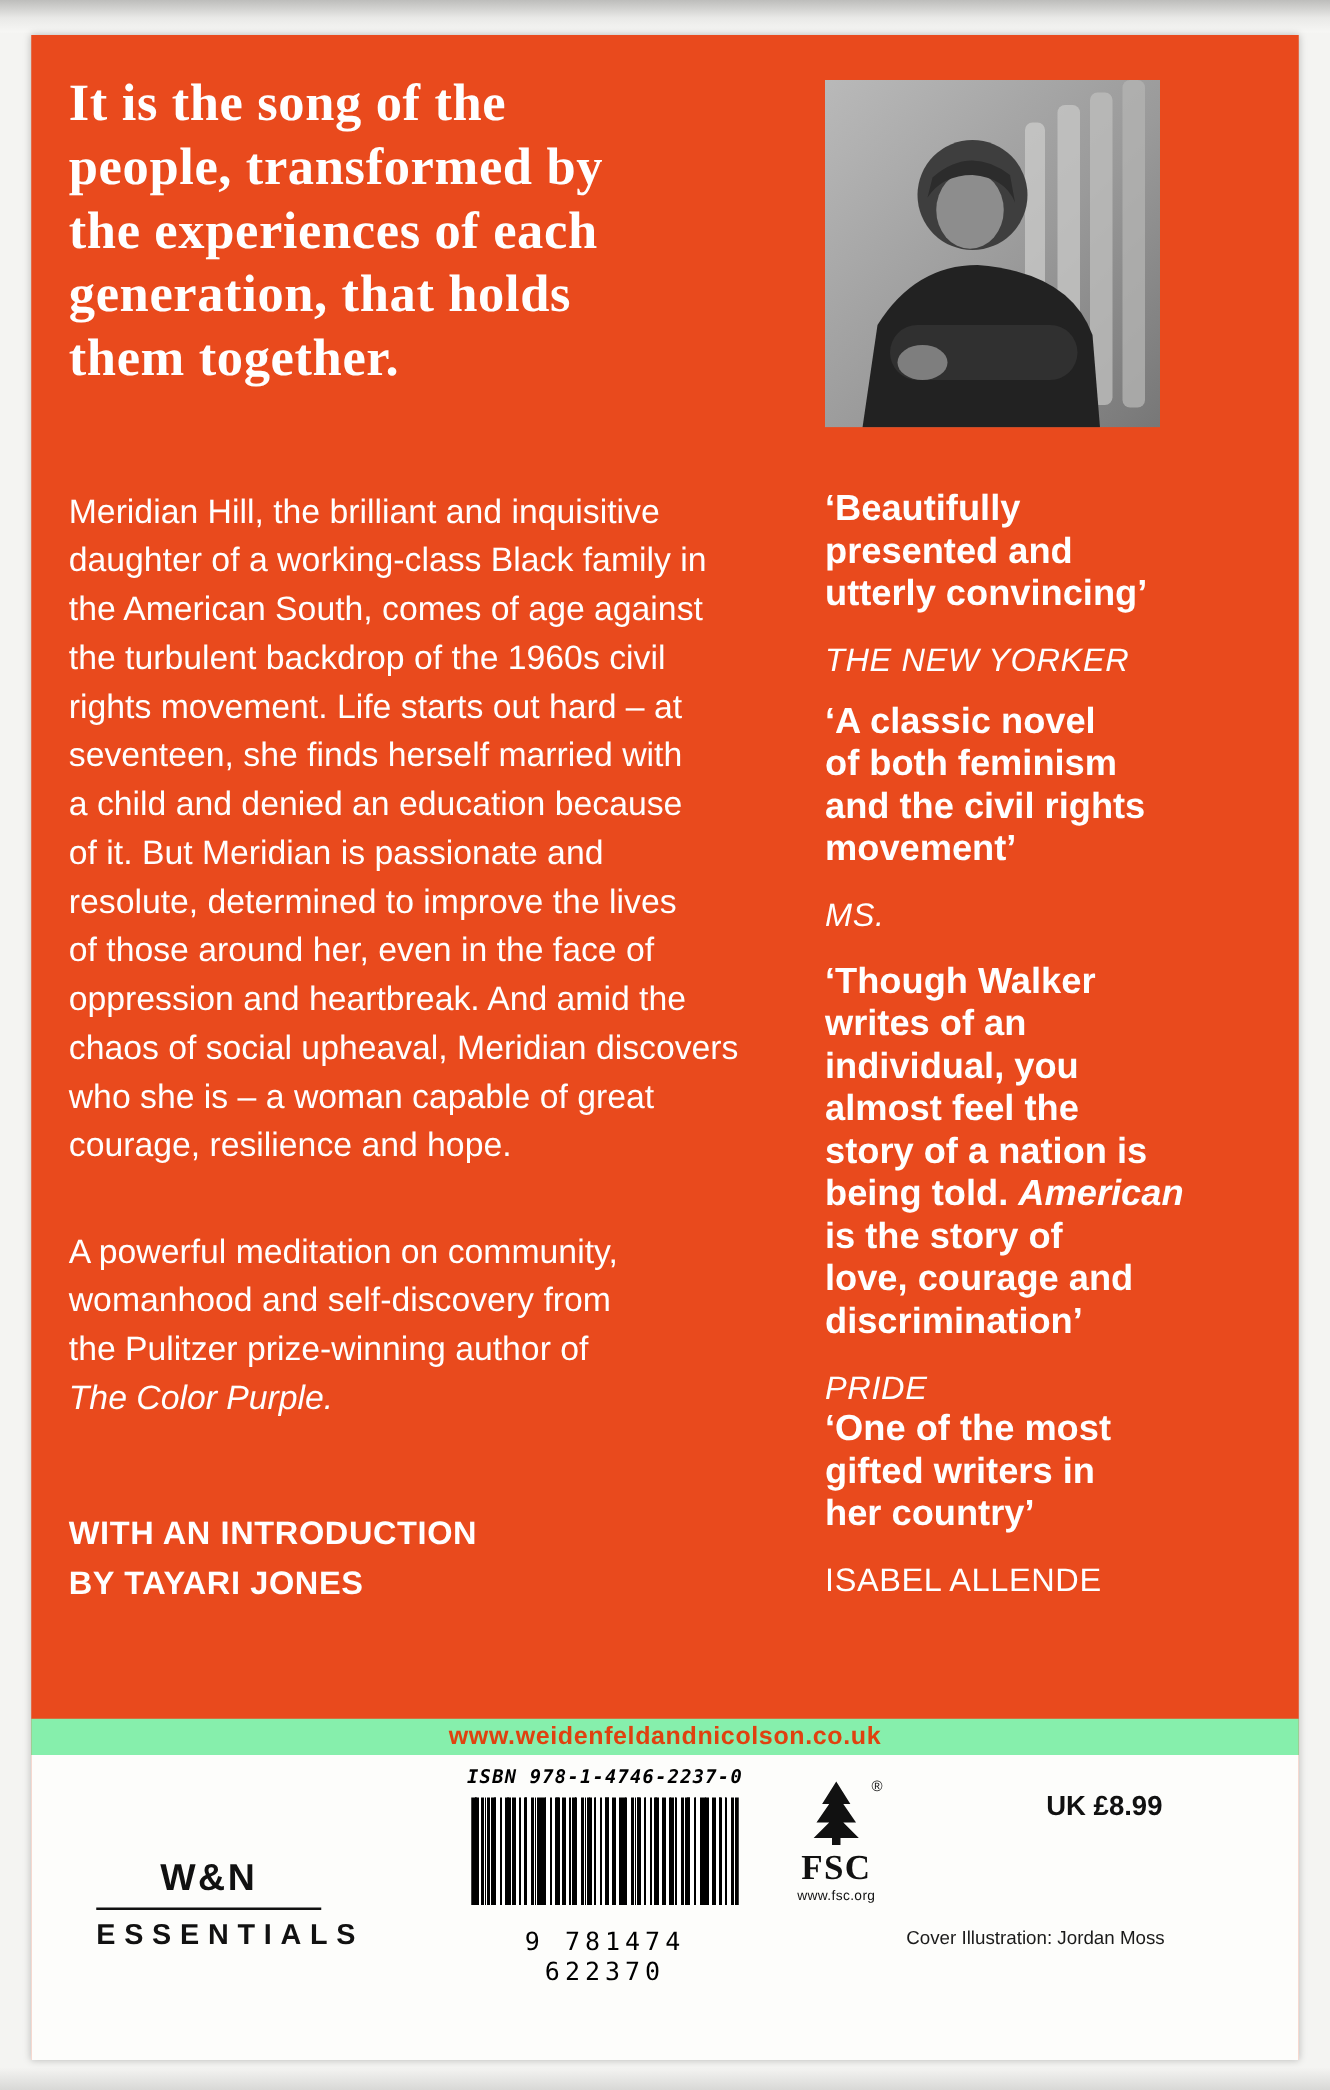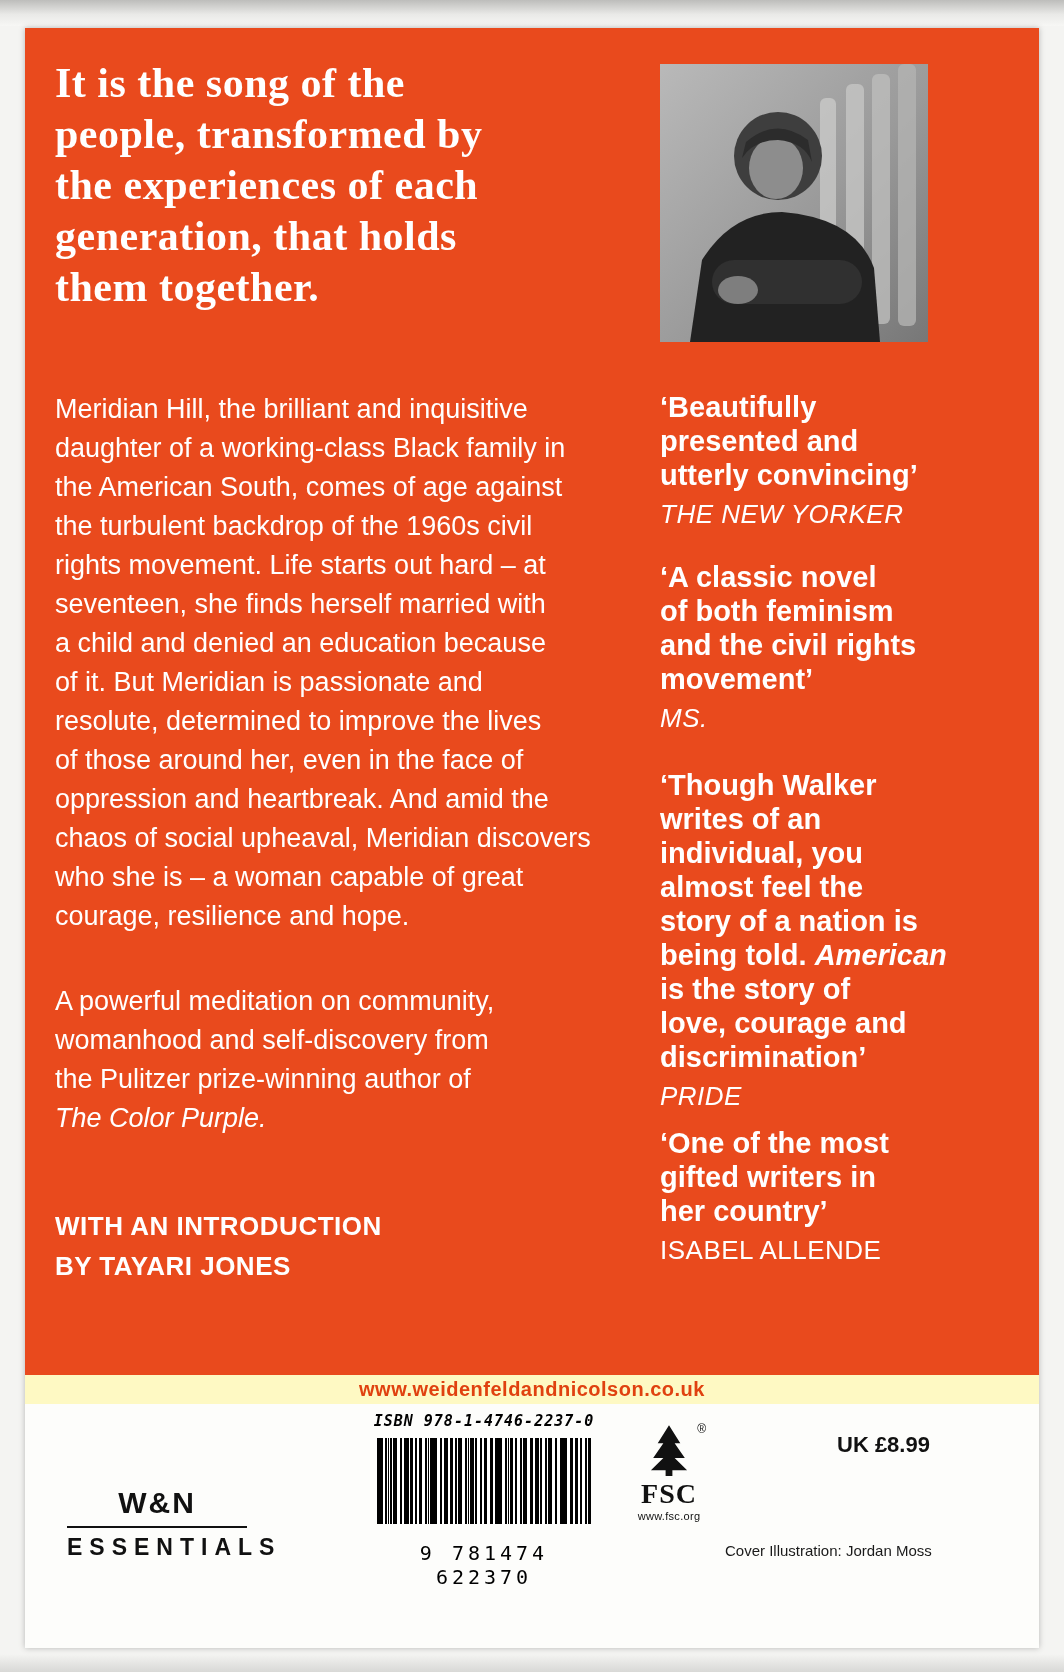--- a/index.html
+++ b/index.html
@@ -41,35 +41,35 @@
   .tagline .it{font-style:italic;}
   .intro{
     position:absolute;left:30px;top:1178px;width:580px;
     font-size:26px;line-height:40px;color:#ffffff;font-weight:700;letter-spacing:.5px;
   }
 
   
   .quote{position:absolute;left:635px;width:330px;color:#ffffff;}
   .quote .qtext{font-size:29px;line-height:34px;font-weight:700;}
   .quote .qtext .it{font-style:italic;}
-  .quote .qsrc{margin-top:7px;font-size:26px;line-height:30px;font-style:italic;font-weight:400;letter-spacing:.5px;}
+  .quote .qsrc{margin-top:21px;font-size:26px;line-height:30px;font-style:italic;font-weight:400;letter-spacing:.5px;}
   .quote .qsrc.upright{font-style:normal;font-weight:400;}
   .q1{top:362px;} .q2{top:532px;} .q3{top:740px;} .q4{top:1098px;}
 
   
   .stripe{
     position:absolute;left:0;top:1347px;width:100%;height:29px;
-    background:#fef9c3;display:flex;align-items:center;justify-content:center;
+    background:#86efac;display:flex;align-items:center;justify-content:center;
   }
   .stripe .url{font-size:20px;font-weight:700;color:#e0410f;letter-spacing:.5px;}
 
   
   .band{position:absolute;left:0;top:1376px;width:100%;height:244px;background:#fdfdfb;color:#111;}
 
-  .publisher{position:absolute;left:42px;top:82px;width:180px;text-align:center;}
+  .publisher{position:absolute;left:52px;top:82px;width:180px;text-align:center;}
   .publisher .wn{font-size:30px;font-weight:700;letter-spacing:2px;color:#111;}
   .publisher .rule{height:2px;background:#111;margin:6px 0 6px 0;}
   .publisher .ess{font-size:23px;font-weight:600;letter-spacing:7px;color:#111;}
 
   .barcode-block{position:absolute;left:345px;top:8px;width:228px;text-align:center;}
   .isbn{font-family:"DejaVu Sans Mono",monospace;font-size:15px;letter-spacing:1px;font-weight:600;color:#000;font-style:italic;}
   .bars{
     width:208px;height:86px;margin:8px auto 0 auto;background-color:#fff;
     background-image:
       repeating-linear-gradient(90deg,#000 0 2px,transparent 2px 5px),

